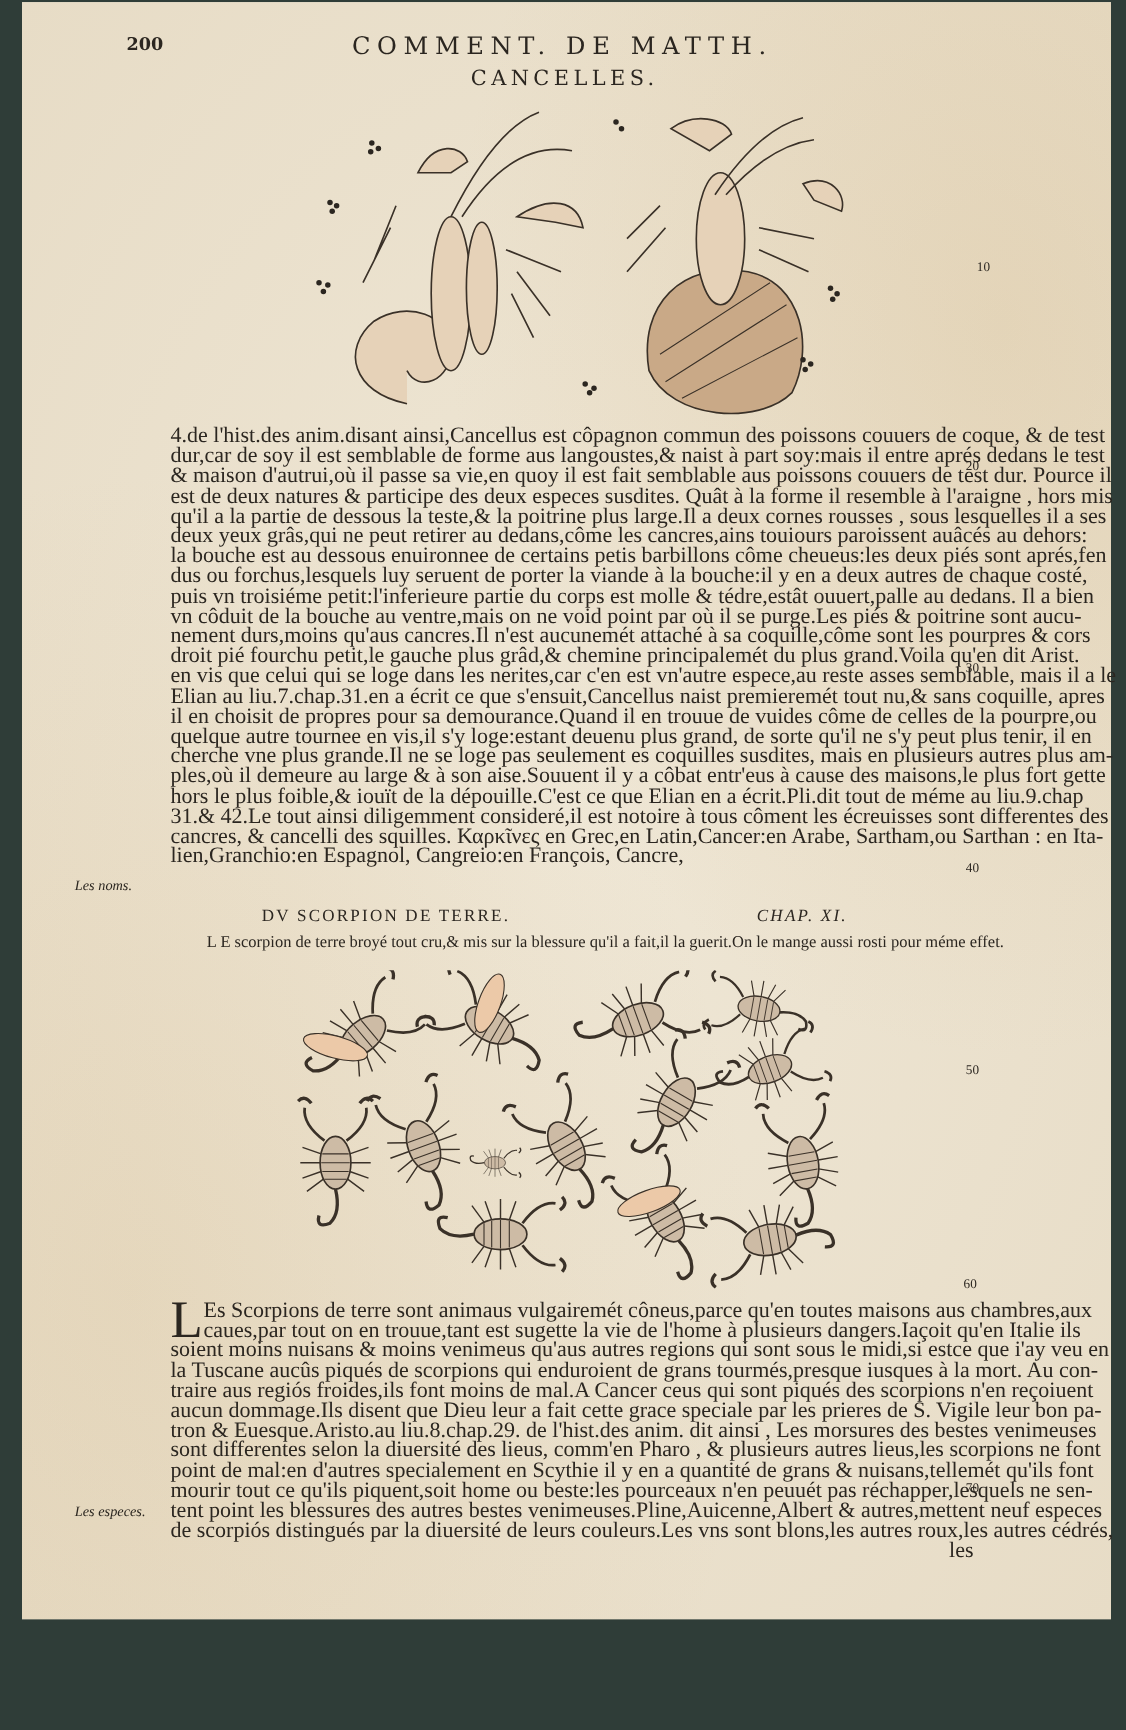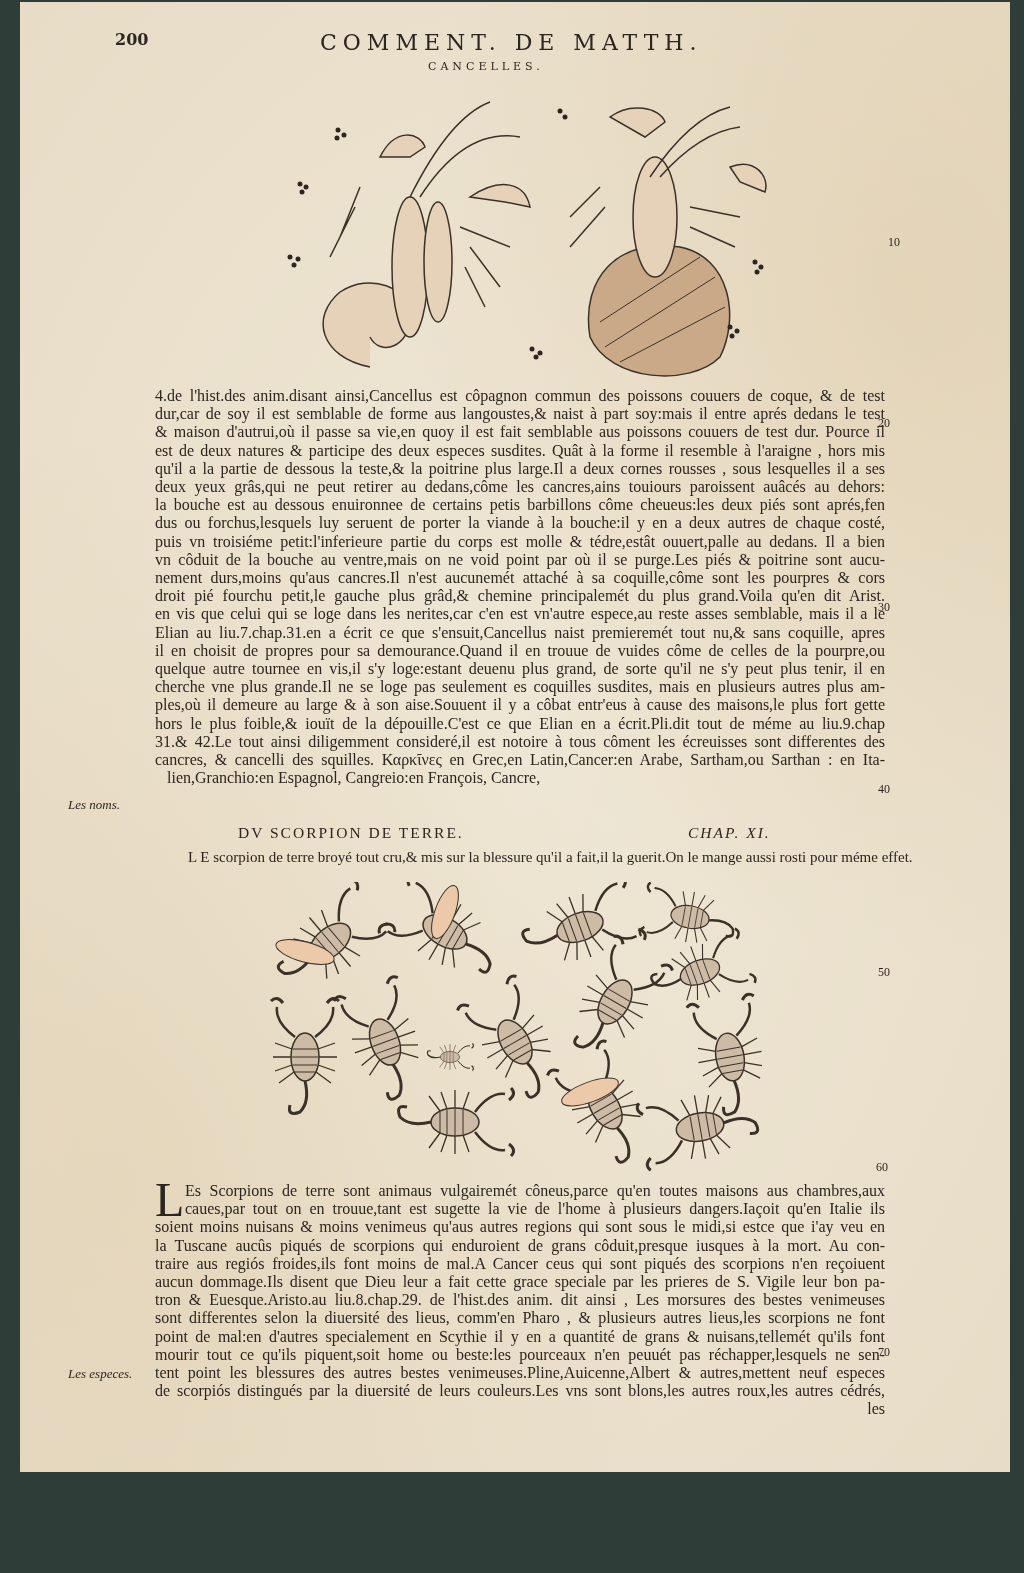--- a/index.html
+++ b/index.html
@@ -8,25 +8,25 @@
     position:absolute; left:20px; top:2px; width:990px; height:1470px;
     background:#ece3d1;
     background-image:
       radial-gradient(ellipse at 90% 20%, rgba(210,180,130,0.25), transparent 40%),
       radial-gradient(ellipse at 10% 80%, rgba(210,180,130,0.2), transparent 45%),
       radial-gradient(ellipse at 50% 50%, #efe7d6, #e7dcc6);
     font-family:"DejaVu Serif", serif; color:#2b2620;
   }
   .folio { position:absolute; left:95px; top:28px; font-size:16px; font-weight:bold; }
   .running-head { position:absolute; left:300px; top:28px; font-size:22px; letter-spacing:6px; }
-  .subhead { position:absolute; left:408px; top:58px; font-size:11px; letter-spacing:4px; }
+  .subhead { position:absolute; left:408px; top:58px; font-size:19px; letter-spacing:4px; }
   .illus { position:absolute; }
-  .text-block { position:absolute; left:135px; width:730px; font-family:"Liberation Serif", serif; font-size:16px; line-height:18.2px; }
+  .text-block { position:absolute; left:135px; width:730px; font-family:"Liberation Serif", serif; font-size:20px; line-height:18.2px; }
   .text-block .line { white-space:nowrap; display:block; text-align:justify; text-align-last:justify; }
-  .text-block .line.last { text-align-last:left;margin-left:12px; }
+  .text-block .line.last { text-align-last:left; }
   .margin-num { position:absolute; font-size:12px; font-family:"Liberation Serif", serif; }
   .marginal { position:absolute; left:48px; font-family:"Liberation Serif", serif; font-style:italic; font-weight:normal; font-size:13px; }
   .chap-title { position:absolute; left:218px; top:822px; font-size:15.5px; letter-spacing:2px; font-family:"Liberation Serif", serif; }
   .chap-num { position:absolute; left:668px; top:822px; font-size:15.5px; letter-spacing:2px; font-family:"Liberation Serif", serif;font-style:italic; }
   .chap-summary { position:absolute; left:168px; top:847px; font-size:15px; font-family:"Liberation Serif", serif; white-space:nowrap; }
   .dropcap { position:absolute; left:135px; top:1178px; font-size:48px; line-height:40px; font-family:"Liberation Serif", serif; }
 </style>
 </head>
 <body>
 
@@ -152,21 +152,21 @@
       <ellipse cx="185" cy="30" rx="10" ry="28" transform="rotate(20 185 30)"></ellipse>
       <ellipse cx="330" cy="210" rx="30" ry="10" transform="rotate(-20 330 210)"></ellipse>
     </g>
   </svg>
 
   <span class="dropcap">L</span>
   <div class="text-block" style="top:1180px">
     <span class="line" style="padding-left:30px">Es Scorpions de terre sont animaus vulgairemét côneus,parce qu'en toutes maisons aus chambres,aux</span>
     <span class="line" style="padding-left:30px">caues,par tout on en trouue,tant est sugette la vie de l'home à plusieurs dangers.Iaçoit qu'en Italie ils</span>
     <span class="line">soient moins nuisans &amp; moins venimeus qu'aus autres regions qui sont sous le midi,si estce que i'ay veu en</span>
-    <span class="line">la Tuscane aucûs piqués de scorpions qui enduroient de grans côduit,presque iusques à la mort. Au con-</span>
+    <span class="line">la Tuscane aucûs piqués de scorpions qui enduroient de grans tourmés,presque iusques à la mort. Au con-</span>
     <span class="line">traire aus regiós froides,ils font moins de mal.A Cancer ceus qui sont piqués des scorpions n'en reçoiuent</span>
     <span class="line">aucun dommage.Ils disent que Dieu leur a fait cette grace speciale par les prieres de S. Vigile leur bon pa-</span>
     <span class="line">tron &amp; Euesque.Aristo.au liu.8.chap.29. de l'hist.des anim. dit ainsi , Les morsures des bestes venimeuses</span>
     <span class="line">sont differentes selon la diuersité des lieus, comm'en Pharo , &amp; plusieurs autres lieus,les scorpions ne font</span>
     <span class="line">point de mal:en d'autres specialement en Scythie il y en a quantité de grans &amp; nuisans,tellemét qu'ils font</span>
     <span class="line">mourir tout ce qu'ils piquent,soit home ou beste:les pourceaux n'en peuuét pas réchapper,lesquels ne sen-</span>
     <span class="line">tent point les blessures des autres bestes venimeuses.Pline,Auicenne,Albert &amp; autres,mettent neuf especes</span>
     <span class="line">de scorpiós distingués par la diuersité de leurs couleurs.Les vns sont blons,les autres roux,les autres cédrés,</span>
     <span class="line" style="text-align:left;text-align-last:right">les</span>
   </div>

